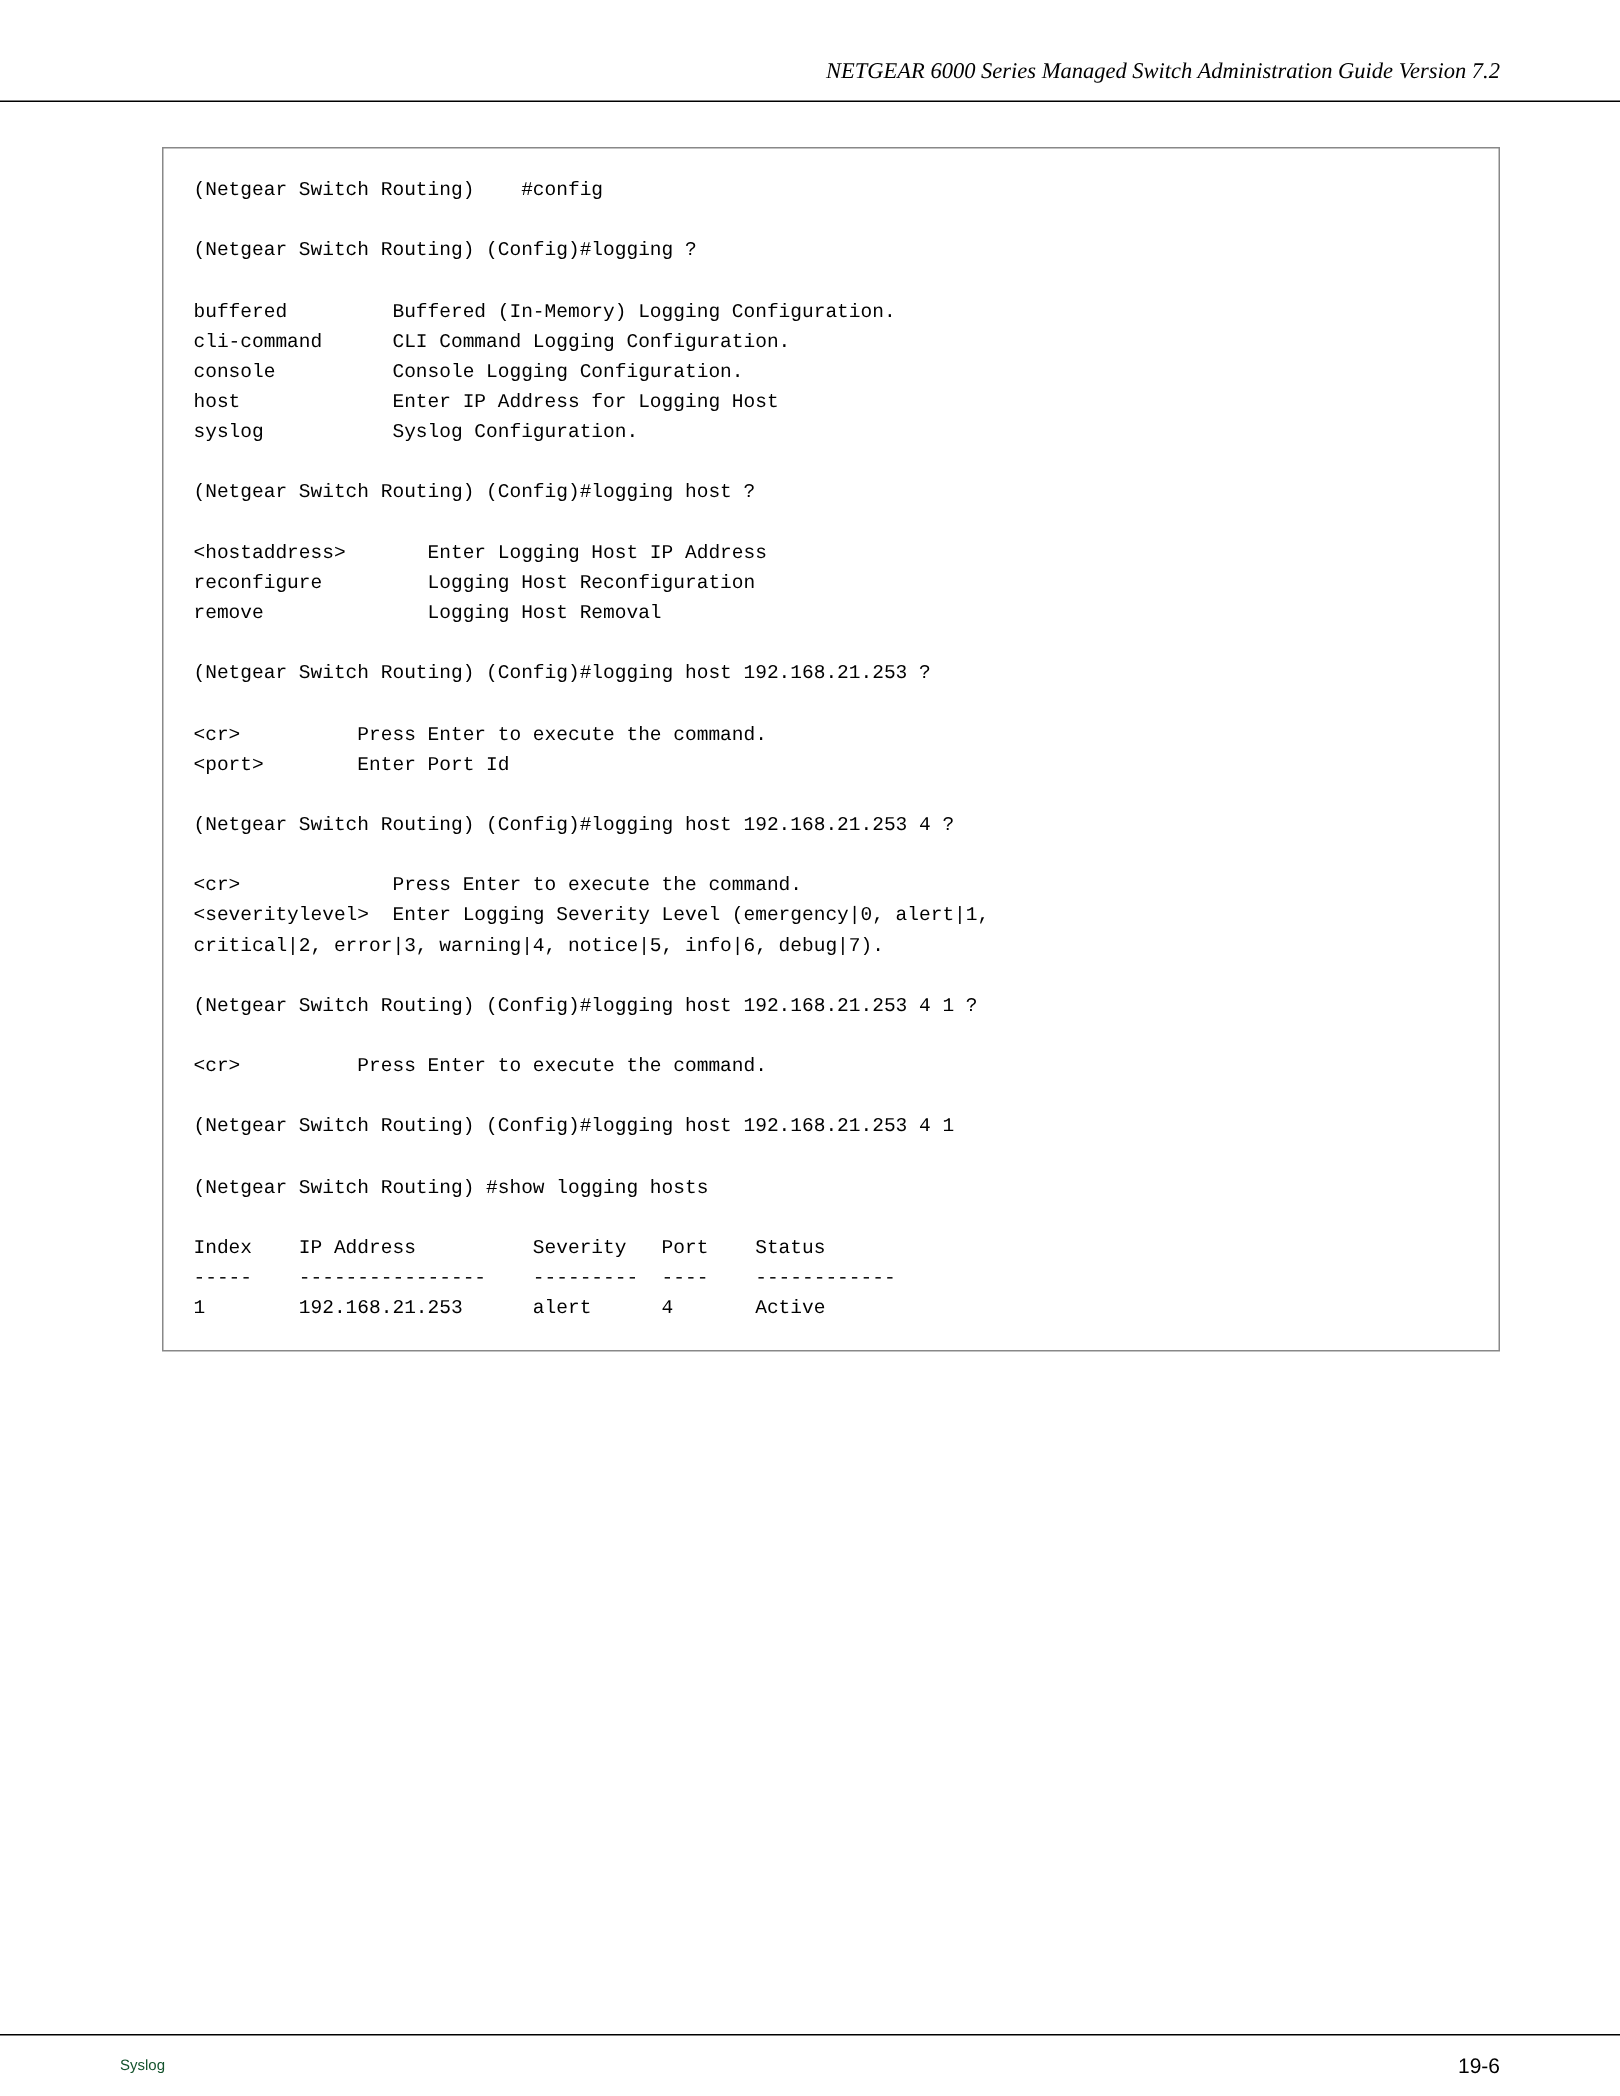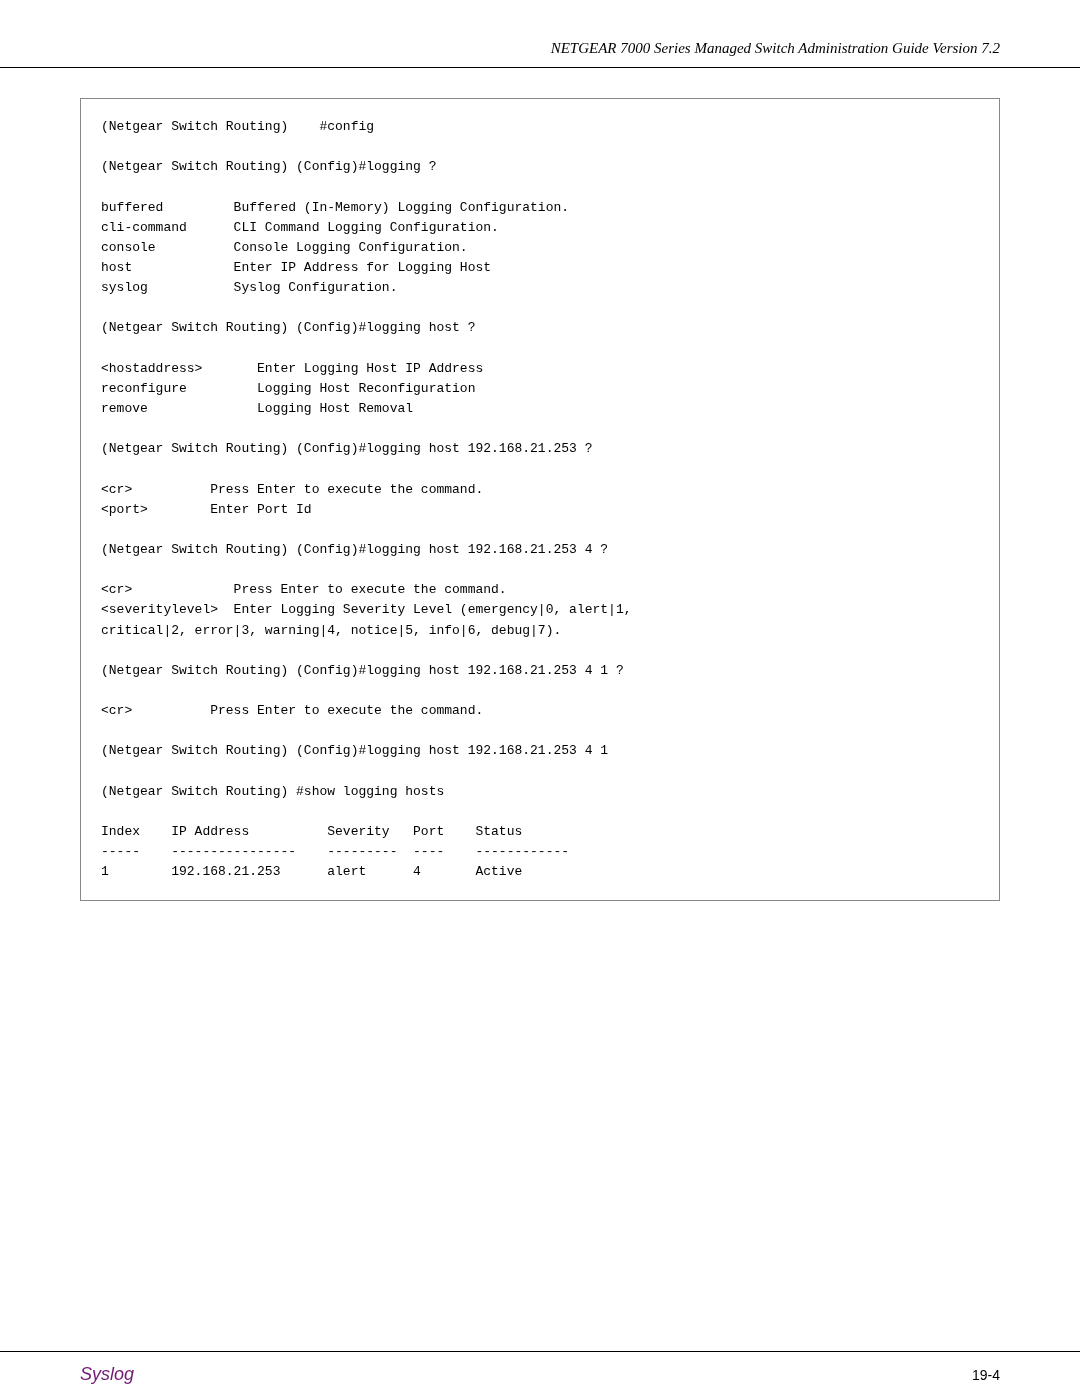--- a/index.html
+++ b/index.html
@@ -57,36 +57,36 @@
 
     .code-box {
       border: 1px solid #888888;
       padding: 18px 20px;
       font-family: 'Courier New', Courier, monospace;
       font-size: 13px;
       line-height: 1.55;
       color: #000000;
       background: #ffffff;
       white-space: pre;
+      margin-left: 28px;
     }
 
     .footer-section {
       border-top: 1px solid #000000;
       padding: 12px 80px;
       display: flex;
       justify-content: space-between;
       align-items: center;
       margin-top: auto;
     }
 
     .footer-left {
       font-family: Arial, Helvetica, sans-serif;
-      font-size: 18px;
-      color: #701a75;
-      font-style: italic;
+      font-size: 10px;
+      color: #14532d;
     }
 
     .footer-right {
       font-family: Arial, Helvetica, sans-serif;
       font-size: 14px;
       color: #000000;
     }
 
     .footer-version {
       text-align: center;
@@ -100,21 +100,21 @@
     .spacer {
       flex: 1;
     }
   </style>
 </head>
 <body>
 
 <div class="page-container">
 
   <div class="header-section">
-    <div class="header-title">NETGEAR 7000 Series Managed Switch Administration Guide Version 7.2</div>
+    <div class="header-title">NETGEAR 6000 Series Managed Switch Administration Guide Version 7.2</div>
   </div>
 
   <div class="main-content">
 
     <div class="code-box">(Netgear Switch Routing)    #config
 
 (Netgear Switch Routing) (Config)#logging ?
 
 buffered         Buffered (In-Memory) Logging Configuration.
 cli-command      CLI Command Logging Configuration.
@@ -149,17 +149,17 @@
 
 Index    IP Address          Severity   Port    Status
 -----    ----------------    ---------  ----    ------------
 1        192.168.21.253      alert      4       Active</div>
   </div>
 
   <div class="spacer"></div>
 
   <div class="footer-section">
     <span class="footer-left">Syslog</span>
-    <span class="footer-right">19-4</span>
+    <span class="footer-right">19-6</span>
   </div>
 
 
 </div>
 
 </body></html>

